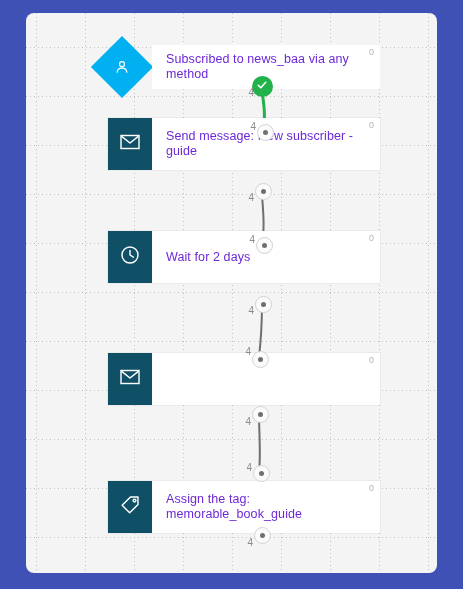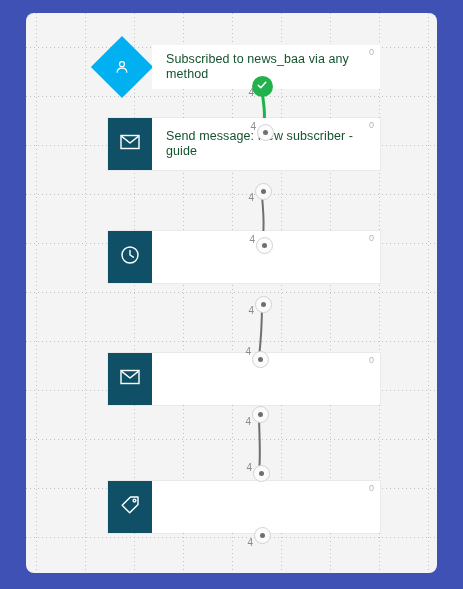--- a/index.html
+++ b/index.html
@@ -49,21 +49,21 @@
   .card .body{
     position:relative;
     flex:1 1 auto;
     display:flex;align-items:center;
     padding:0 12px 0 14px;
     background:#fff;
   }
   .card .label{
     font-size:12.5px;
     line-height:15px;
-    color:#14532d;
+    color:#6d28d9;
     letter-spacing:0.1px;
     word-break:break-word;
   }
   .card .count{
     position:absolute;
     top:2px;right:6px;
     font-size:9px;
     color:#b5b5b5;
   }
   .diamond{
@@ -175,20 +175,21 @@
       <div class="iconbox">
         <span>
           <svg width="20" height="20" viewBox="0 0 24 24" fill="none" stroke="#ffffff" stroke-width="1.7">
             <circle cx="12" cy="12" r="9.6"></circle>
             <path d="M12 6.6V12l4 2.6" stroke-linecap="round" stroke-linejoin="round"></path>
           </svg>
         </span>
       </div>
       <div class="body">
         <span class="count">0</span>
+        <span class="label">Wait for 2 days</span>
       </div>
     </div>
 
     <div class="card" style="top:340px;height:52px;">
       <div class="iconbox">
         <span>
           <svg width="20" height="16" viewBox="0 0 24 18" fill="none" stroke="#ffffff" stroke-width="1.7">
             <rect x="1.2" y="1.2" width="21.6" height="15.6"></rect>
             <path d="M2.4 2.6L12 10.2 21.6 2.6" stroke-linecap="round" stroke-linejoin="round"></path>
           </svg>
@@ -203,20 +204,21 @@
       <div class="iconbox">
         <span>
           <svg width="20" height="20" viewBox="0 0 24 24" fill="none" stroke="#ffffff" stroke-width="1.7">
             <path d="M12.6 2.4H21.6V11.4L11.6 21.4 2.6 12.4 12.6 2.4Z" stroke-linejoin="round"></path>
             <circle cx="17.4" cy="6.6" r="1.7"></circle>
           </svg>
         </span>
       </div>
       <div class="body">
         <span class="count">0</span>
+        <span class="label">Assign the tag: memorable_book_guide</span>
       </div>
     </div>
 
     <div class="node ok" style="left:236px;top:73px;">
       <i>
         <svg width="12" height="12" viewBox="0 0 24 24" fill="none" stroke="#ffffff" stroke-width="3.2" stroke-linecap="round" stroke-linejoin="round">
           <path d="M4.5 12.5l5 5 10-11"></path>
         </svg>
       </i>
     </div>

